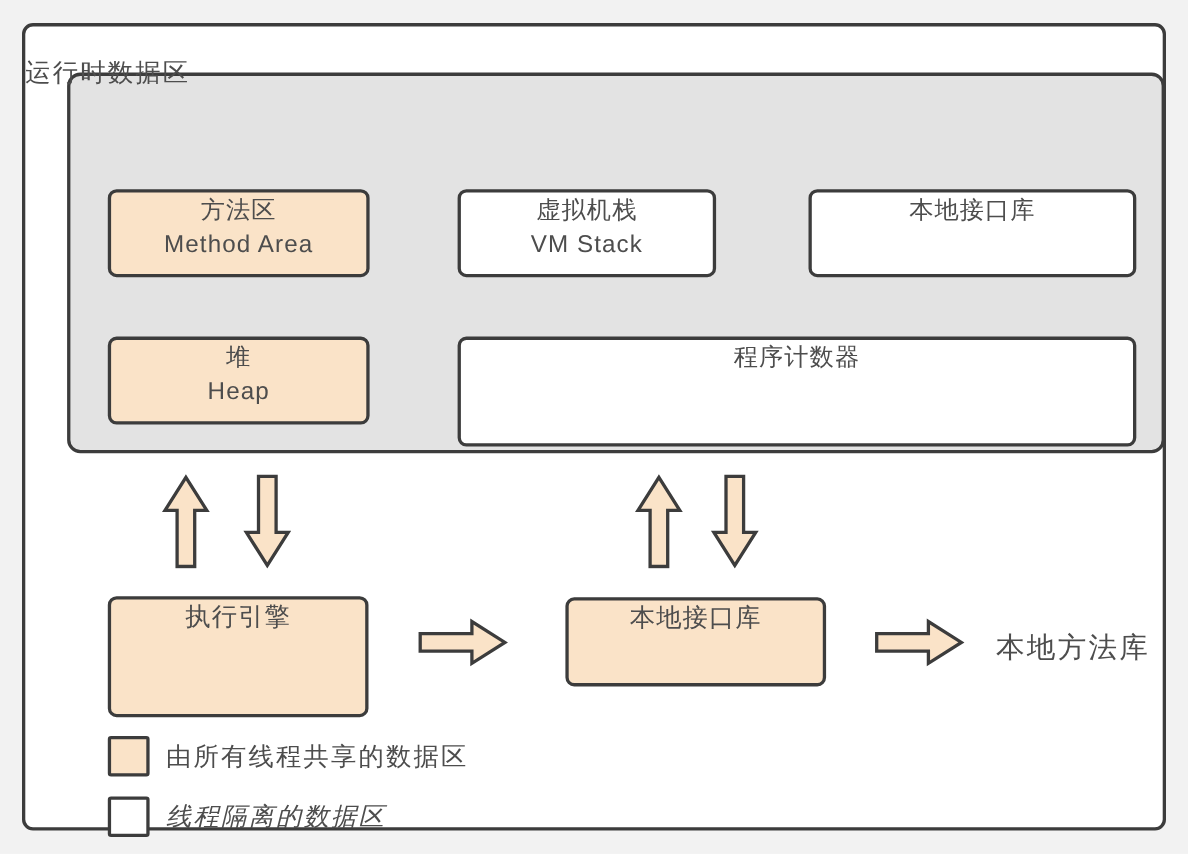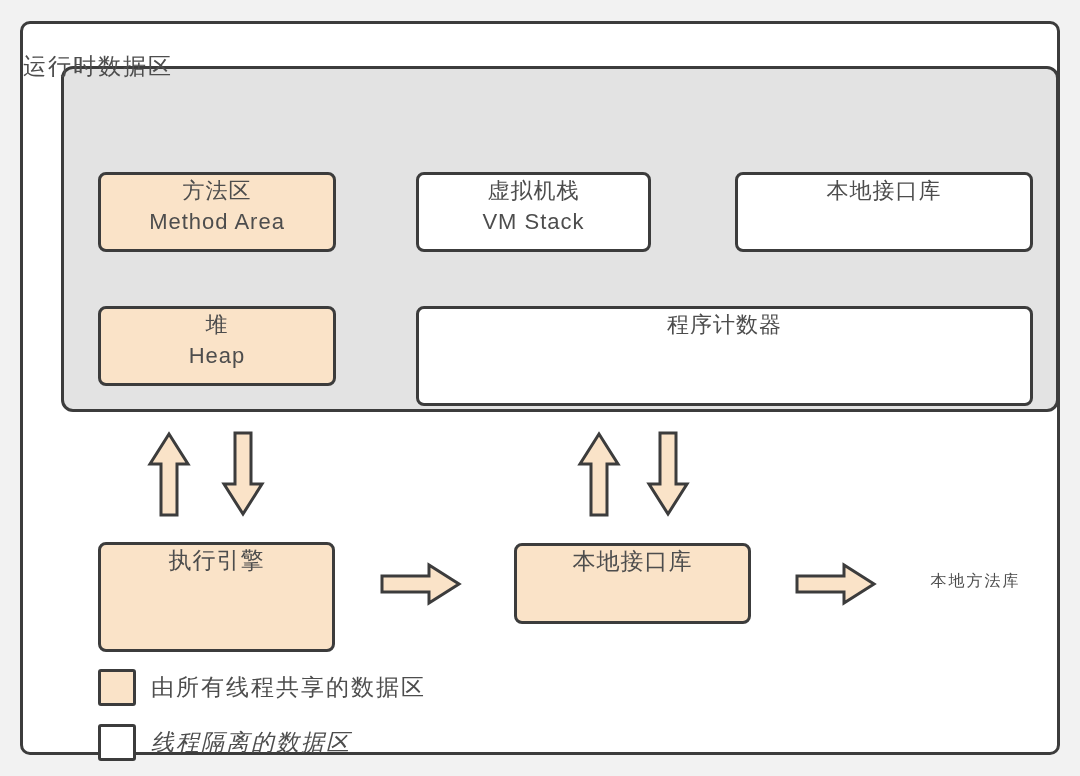--- a/index.html
+++ b/index.html
@@ -84,21 +84,21 @@
     stroke: var(--border);
     stroke-width: 3;
     stroke-linejoin: miter;
   }
 
   .native-method-lib {
     position: absolute;
     left: 880px; top: 547px;
     width: 145px;
     text-align: center;
-    font-size: 16px;
+    font-size: 26px;
     letter-spacing: 2px;
   }
 
   .legend-item { position: absolute; display: flex; align-items: center; }
   .legend-1 { left: 75px; top: 645px; }
   .legend-2 { left: 75px; top: 700px; font-style: italic; }
   .legend-swatch {
     width: 38px; height: 37px;
     border: 3px solid var(--border);
     border-radius: 3px;

